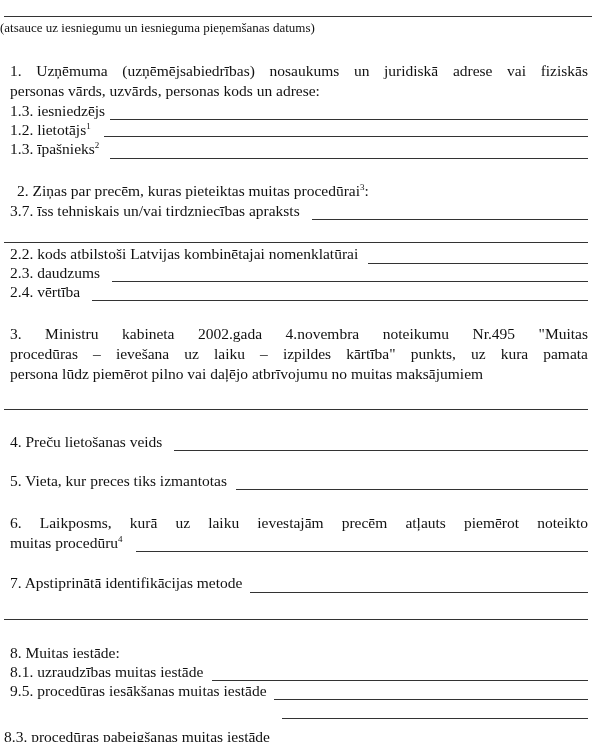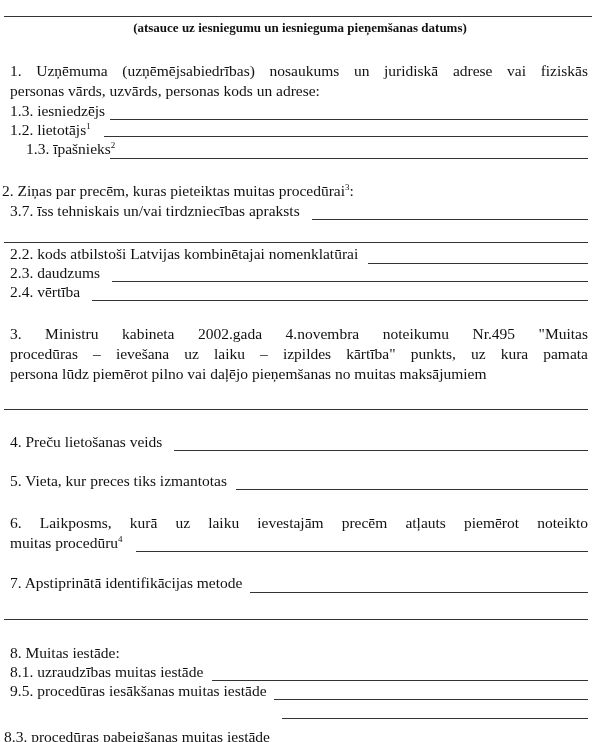--- a/index.html
+++ b/index.html
@@ -4,59 +4,59 @@
 <style>
   html, body { margin:0; padding:0; background:#ffffff; }
   body {
     width:600px; height:742px; position:relative; overflow:hidden;
     font-family:"Liberation Serif", "DejaVu Serif", serif;
     color:#111; font-size:15.5px;
   }
   .line { position:absolute; height:0; border-top:1.3px solid #333; }
   .txt { position:absolute; white-space:nowrap; line-height:18px; }
   .just { position:absolute; left:10px; width:578px; text-align:justify; text-align-last:justify; white-space:nowrap; line-height:18px; }
-  .caption { font-size:13px; left:0; width:600px; text-align:center; position:absolute;font-weight:bold; }
+  .caption { font-size:13px; left:0; width:600px; position:absolute; }
   sup { font-size:9px; vertical-align:super; line-height:0; }
 </style>
 </head>
 <body>
 
 <div class="line" style="left:4px; top:16px; width:588px;"></div>
 <div class="caption" style="top:20px;">(atsauce uz iesniegumu un iesnieguma pieņemšanas datums)</div>
 
 <div class="just" style="top:62px;">1. Uzņēmuma (uzņēmējsabiedrības) nosaukums un juridiskā adrese vai fiziskās</div>
 <div class="txt" style="left:10px; top:82px;">personas vārds, uzvārds, personas kods un adrese:</div>
 
 <div class="txt" style="left:10px; top:102px;">1.3. iesniedzējs</div>
 <div class="line" style="left:110px; top:119px; width:478px;"></div>
 
 <div class="txt" style="left:10px; top:121px;"><span>1.2. lietotājs</span><sup>1</sup></div>
 <div class="line" style="left:104px; top:136px; width:484px;"></div>
 
-<div class="txt" style="left:26px; top:140px;"><span>1.3. īpašnieks</span><sup>2</sup></div>
+<div class="txt" style="left:10px; top:140px;"><span>1.3. īpašnieks</span><sup>2</sup></div>
 <div class="line" style="left:110px; top:158px; width:478px;"></div>
 
-<div class="txt" style="left:2px; top:182px;text-align:center;"><span>2. Ziņas par precēm, kuras pieteiktas muitas procedūrai</span><sup>3</sup><span>:</span></div>
+<div class="txt" style="left:17px; top:182px;text-align:center;"><span>2. Ziņas par precēm, kuras pieteiktas muitas procedūrai</span><sup>3</sup><span>:</span></div>
 
 <div class="txt" style="left:10px; top:202px;">3.7. īss tehniskais un/vai tirdzniecības apraksts</div>
 <div class="line" style="left:312px; top:219px; width:276px;"></div>
 <div class="line" style="left:4px; top:242px; width:584px;"></div>
 
 <div class="txt" style="left:10px; top:245px;">2.2. kods atbilstoši Latvijas kombinētajai nomenklatūrai</div>
 <div class="line" style="left:368px; top:263px; width:220px;"></div>
 
 <div class="txt" style="left:10px; top:264px;">2.3. daudzums</div>
 <div class="line" style="left:112px; top:281px; width:476px;"></div>
 
 <div class="txt" style="left:10px; top:283px;">2.4. vērtība</div>
 <div class="line" style="left:92px; top:300px; width:496px;"></div>
 
 <div class="just" style="top:325px;">3. Ministru kabineta 2002.gada 4.novembra noteikumu Nr.495 "Muitas</div>
 <div class="just" style="top:345px;">procedūras – ievešana uz laiku – izpildes kārtība" punkts, uz kura pamata</div>
-<div class="txt" style="left:10px; top:365px;">persona lūdz piemērot pilno vai daļējo pieņemšanas no muitas maksājumiem</div>
+<div class="txt" style="left:10px; top:365px;">persona lūdz piemērot pilno vai daļējo atbrīvojumu no muitas maksājumiem</div>
 <div class="line" style="left:4px; top:409px; width:584px;"></div>
 
 <div class="txt" style="left:10px; top:433px;">4. Preču lietošanas veids</div>
 <div class="line" style="left:174px; top:450px; width:414px;"></div>
 
 <div class="txt" style="left:10px; top:472px;">5. Vieta, kur preces tiks izmantotas</div>
 <div class="line" style="left:236px; top:489px; width:352px;"></div>
 
 <div class="just" style="top:514px;">6. Laikposms, kurā uz laiku ievestajām precēm atļauts piemērot noteikto</div>
 <div class="txt" style="left:10px; top:534px;"><span>muitas procedūru</span><sup>4</sup></div>

